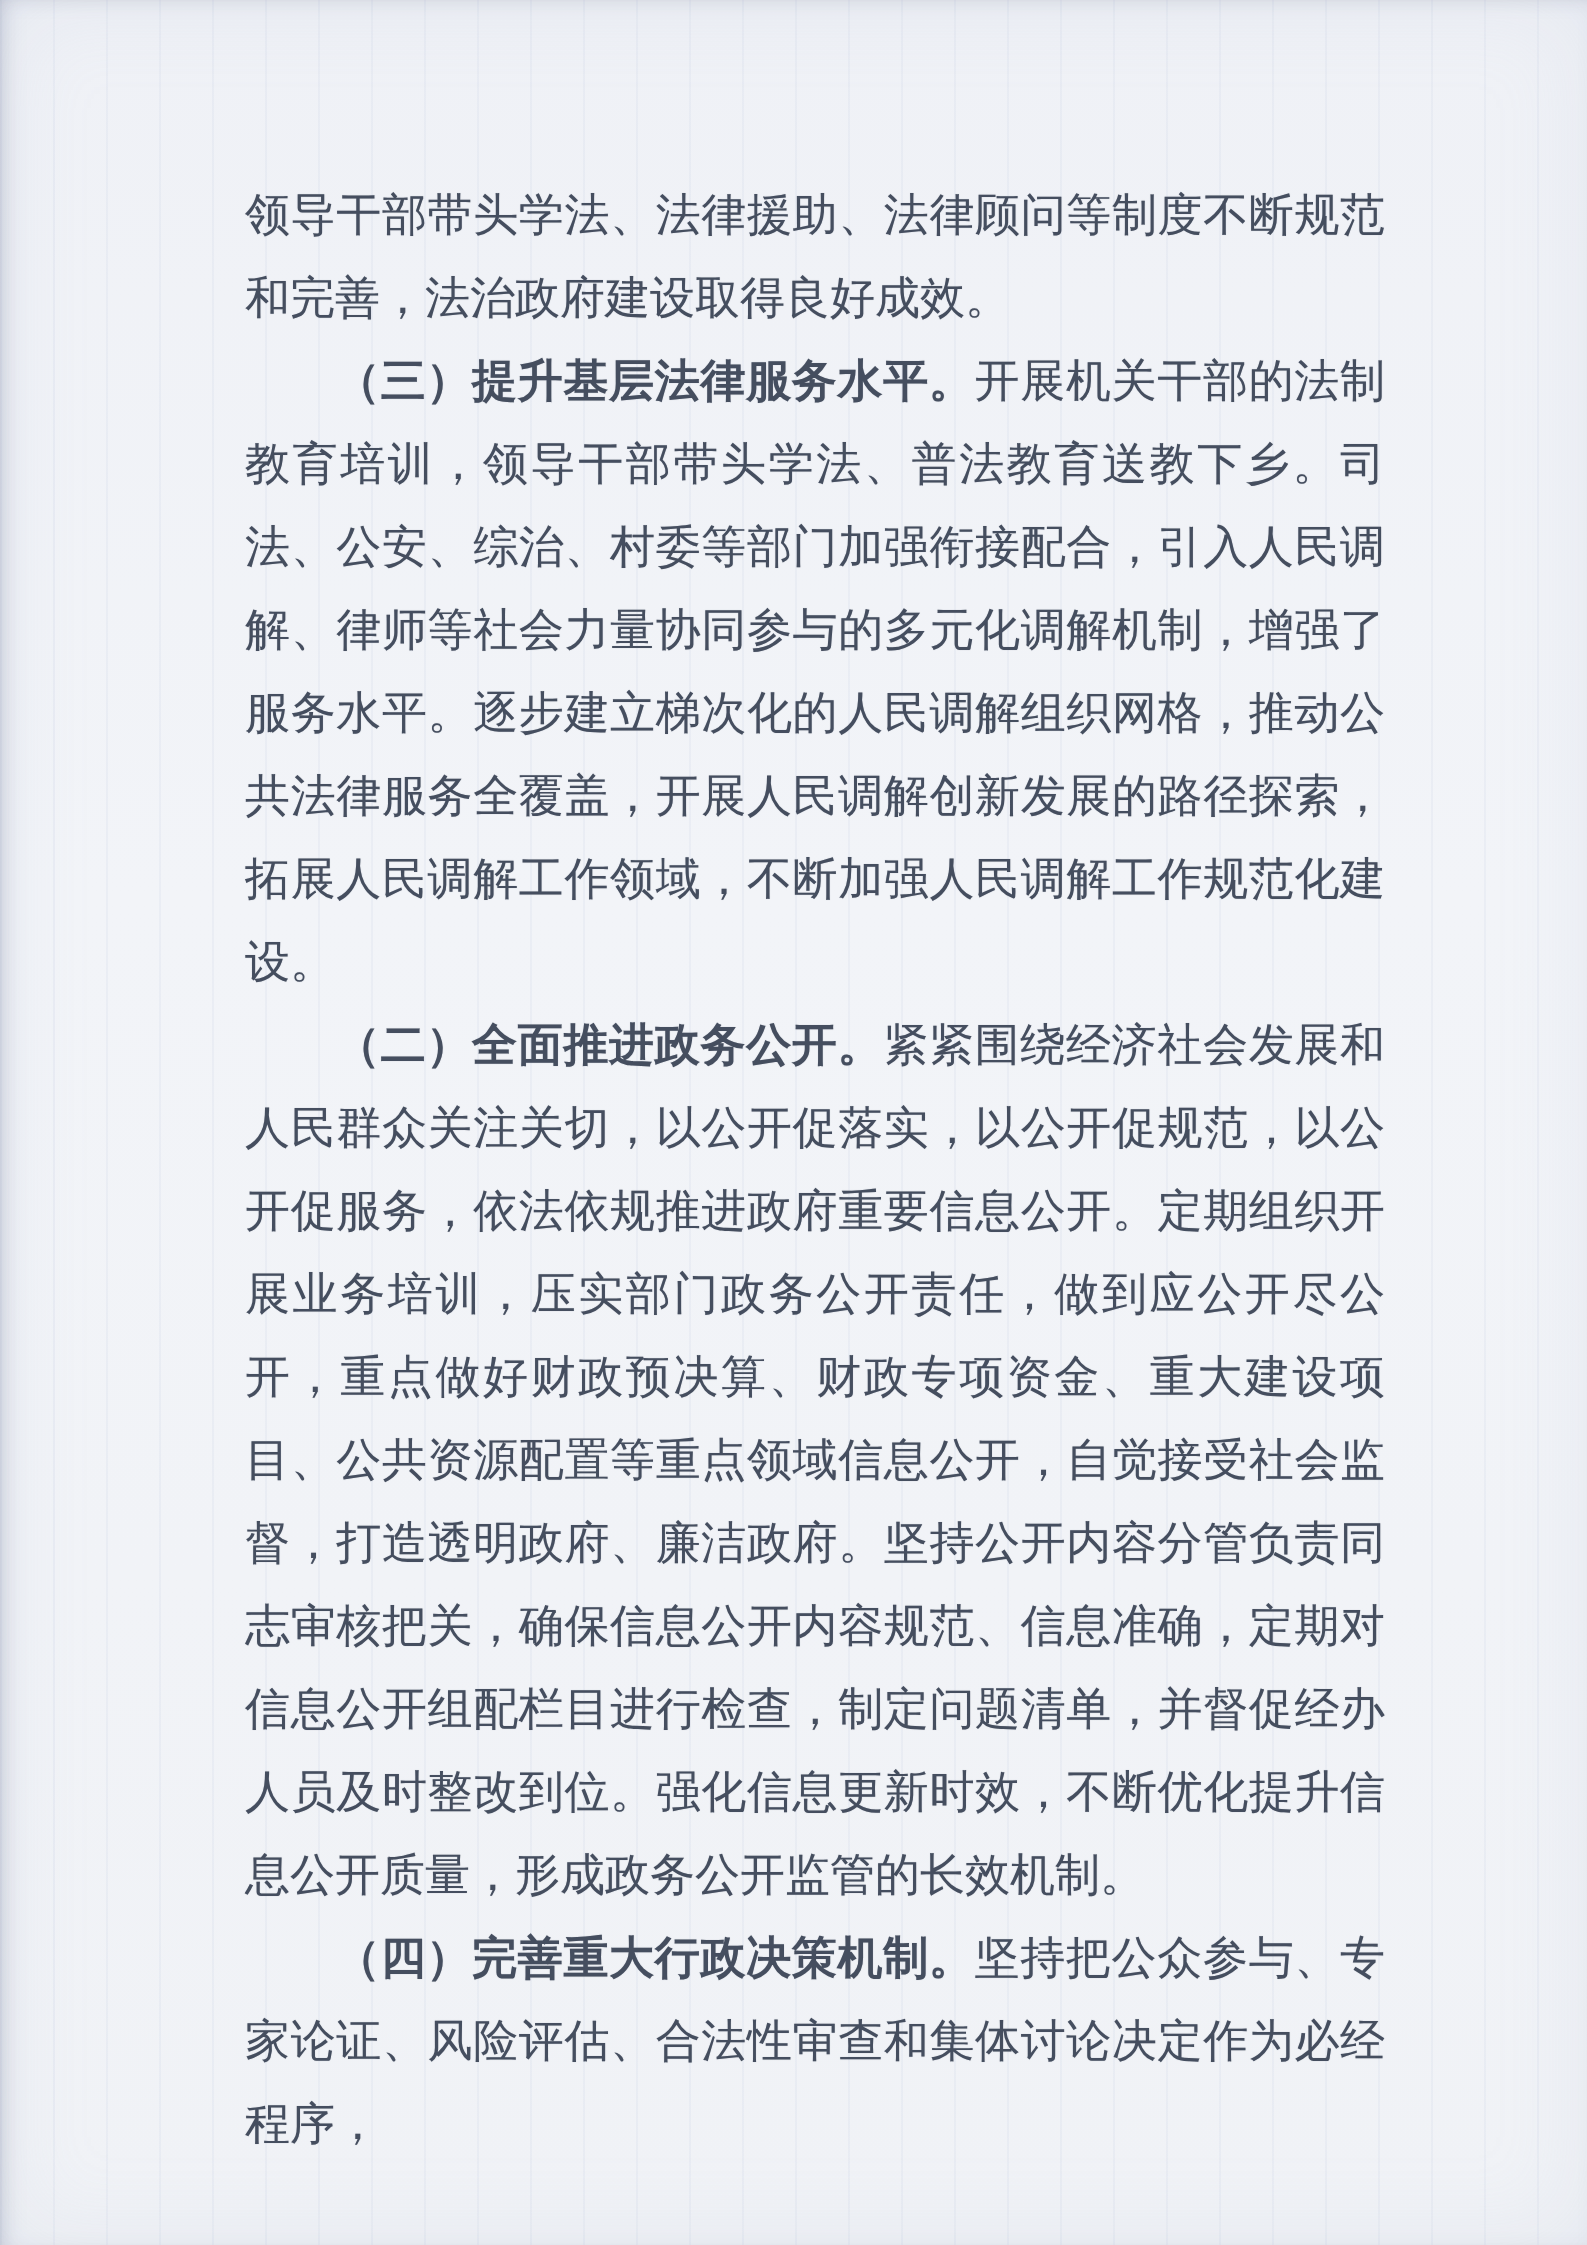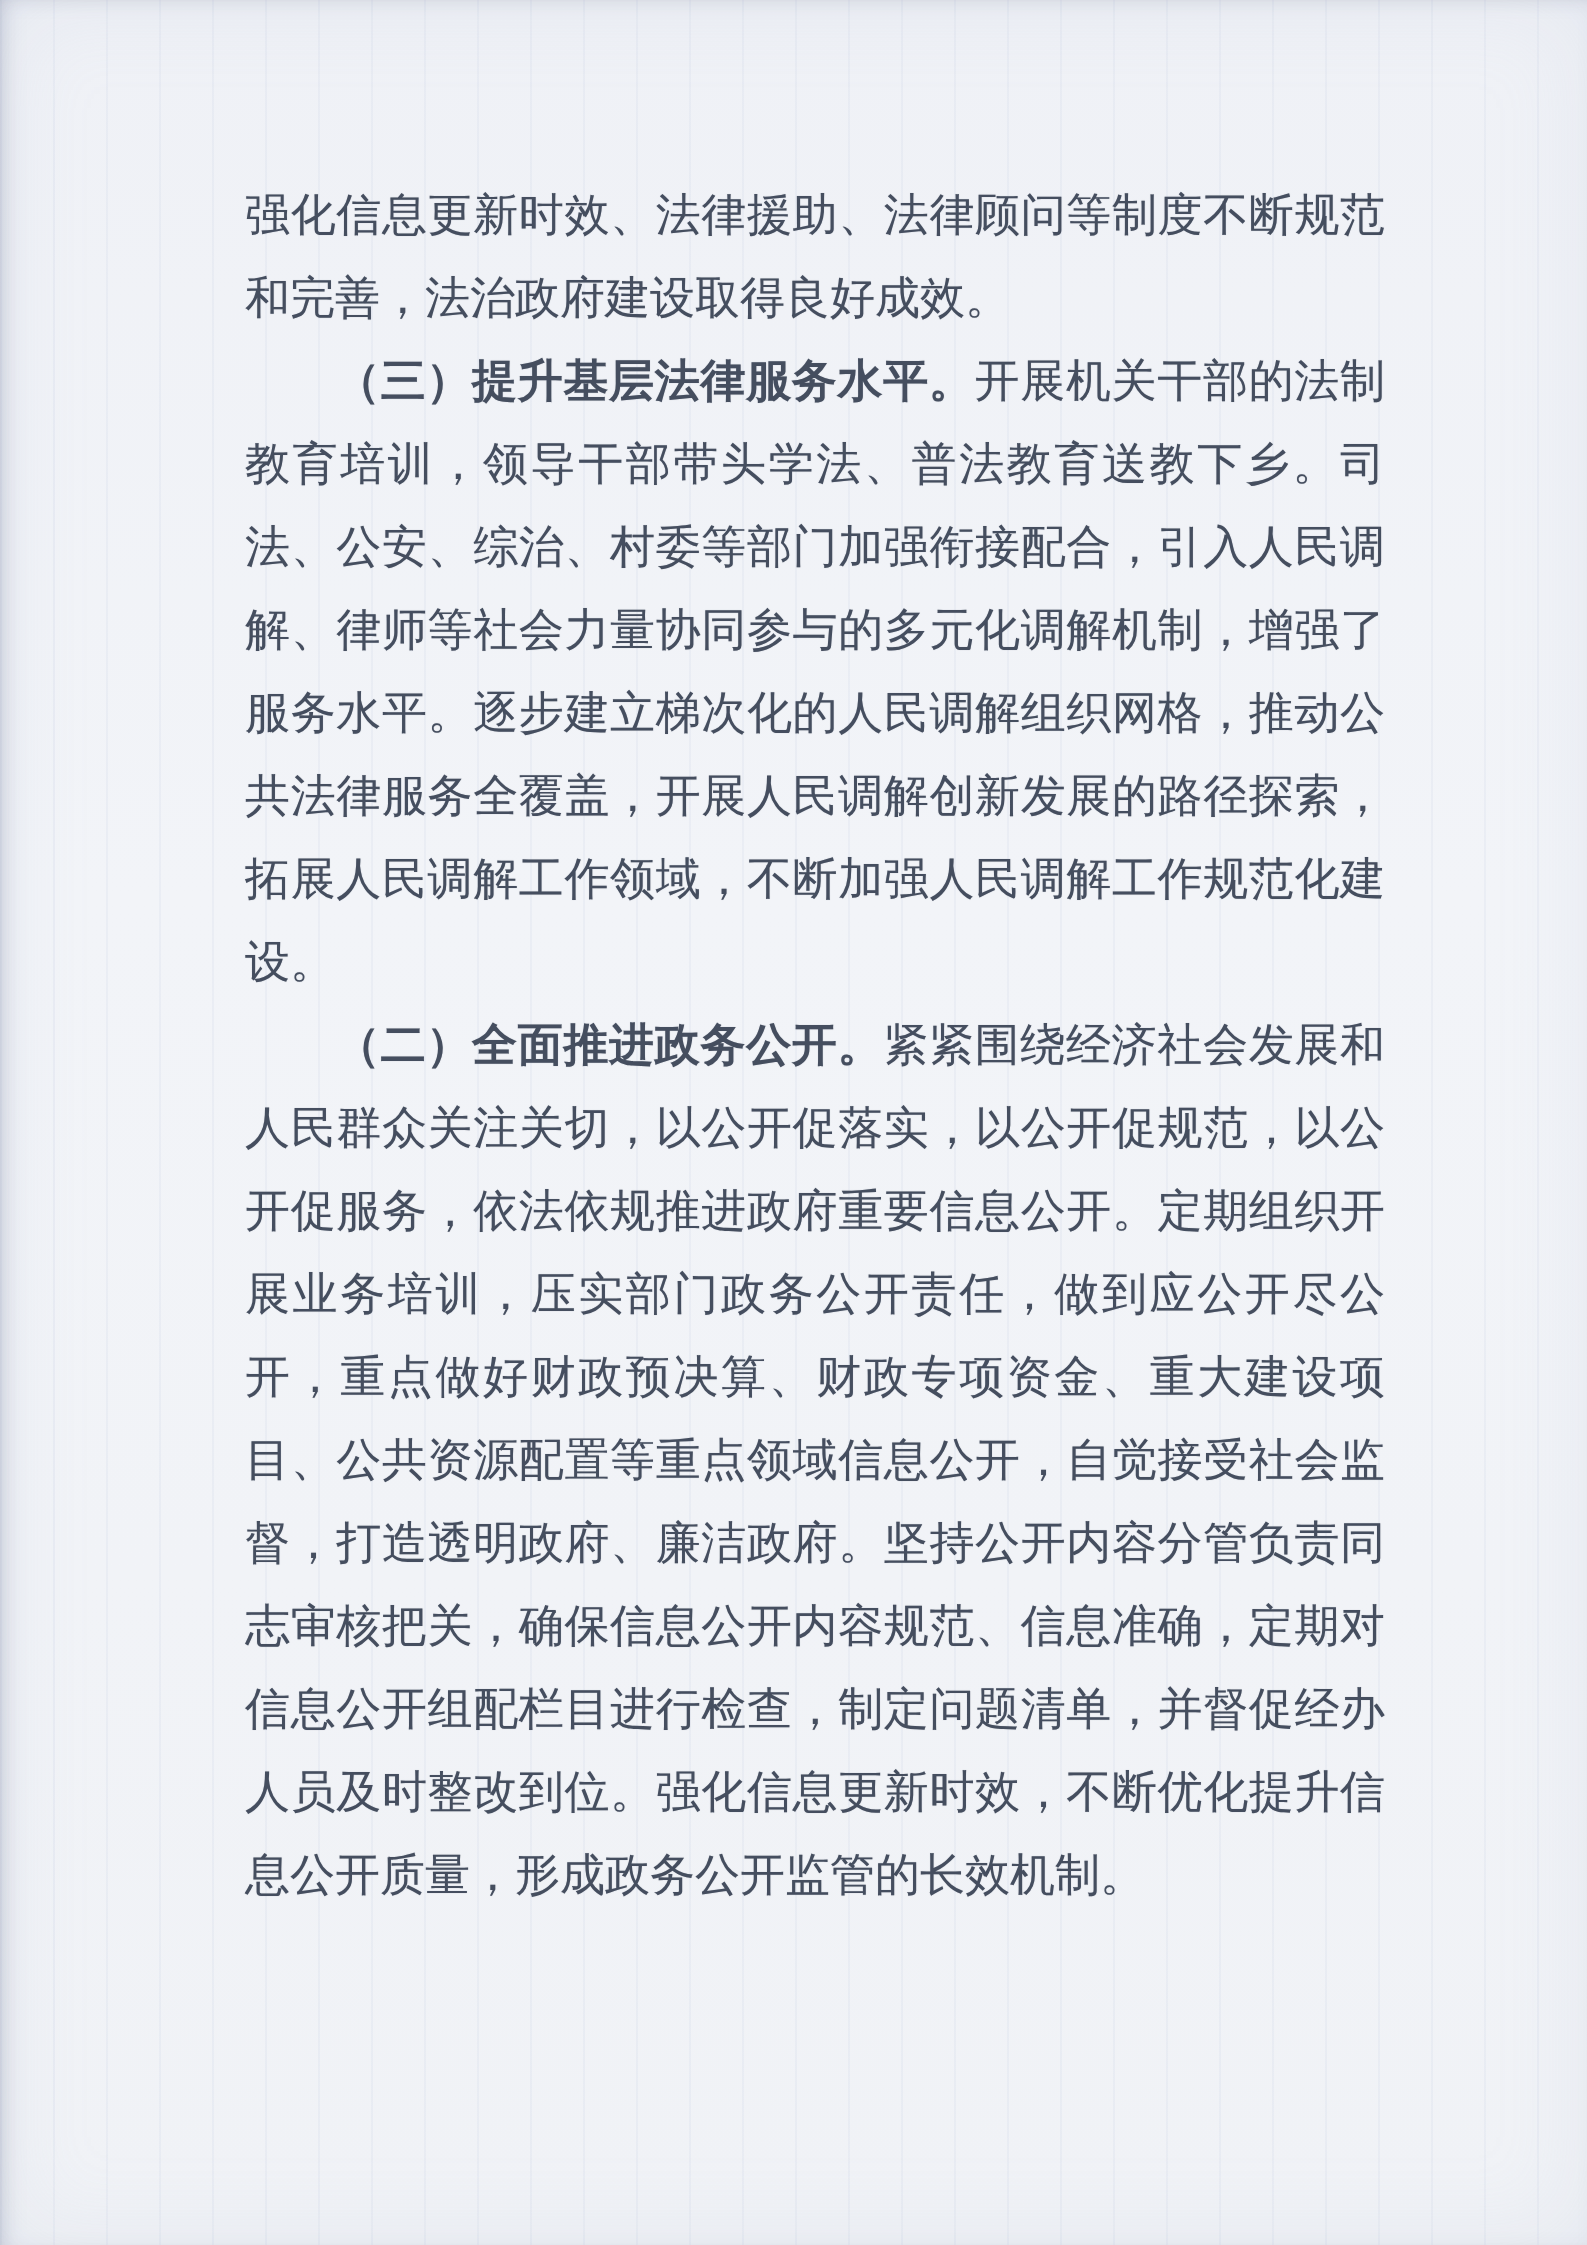--- a/index.html
+++ b/index.html
@@ -49,21 +49,22 @@
   .head {
     font-weight: bold;
   }
 </style>
 </head>
 <body>
 
 <div class="page">
   <div class="content">
 
-    <p class="para"><span class="body-text">强化信息更新时效、法律援助、法律顾问等制度不断规范和完善，法治政府建设取得良好成效。</span></p>
+    <p class="para"><span class="body-text">领导干部带头学法、法律援助、法律顾问等制度不断规范和完善，法治政府建设取得良好成效。</span></p>
 
     <p class="para indented"><span class="head">（三）提升基层法律服务水平。</span><span class="body-text">开展机关干部的法制教育培训，领导干部带头学法、普法教育送教下乡。司法、公安、综治、村委等部门加强衔接配合，引入人民调解、律师等社会力量协同参与的多元化调解机制，增强了服务水平。逐步建立梯次化的人民调解组织网格，推动公共法律服务全覆盖，开展人民调解创新发展的路径探索，拓展人民调解工作领域，不断加强人民调解工作规范化建设。</span></p>
 
     <p class="para indented"><span class="head">（二）全面推进政务公开。</span><span class="body-text">紧紧围绕经济社会发展和人民群众关注关切，以公开促落实，以公开促规范，以公开促服务，依法依规推进政府重要信息公开。定期组织开展业务培训，压实部门政务公开责任，做到应公开尽公开，重点做好财政预决算、财政专项资金、重大建设项目、公共资源配置等重点领域信息公开，自觉接受社会监督，打造透明政府、廉洁政府。坚持公开内容分管负责同志审核把关，确保信息公开内容规范、信息准确，定期对信息公开组配栏目进行检查，制定问题清单，并督促经办人员及时整改到位。强化信息更新时效，不断优化提升信息公开质量，形成政务公开监管的长效机制。</span></p>
 
+    <p class="para indented"><span class="head">（四）完善重大行政决策机制。</span><span class="body-text">坚持把公众参与、专家论证、风险评估、合法性审查和集体讨论决定作为必经程序，</span></p>
 
   </div>
 </div>
 
 </body></html>

